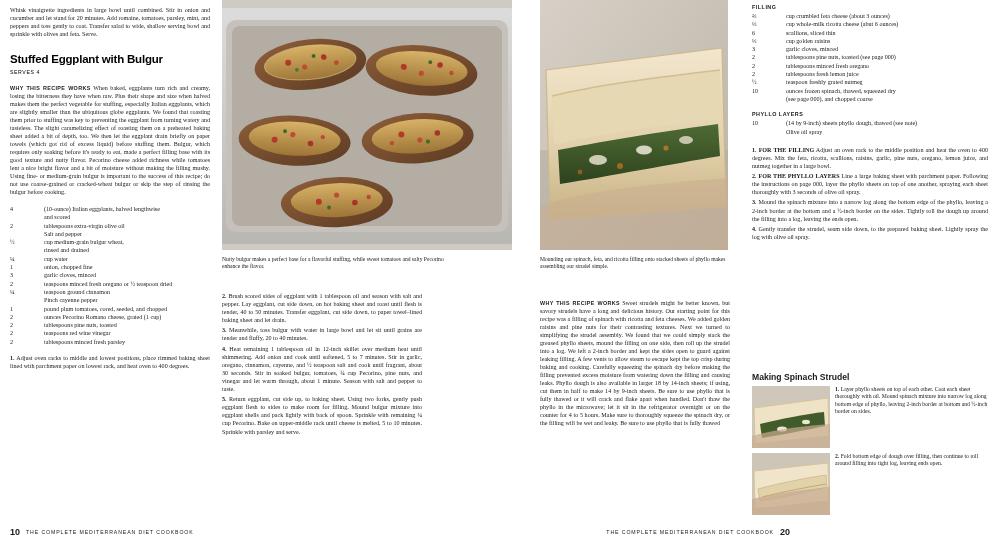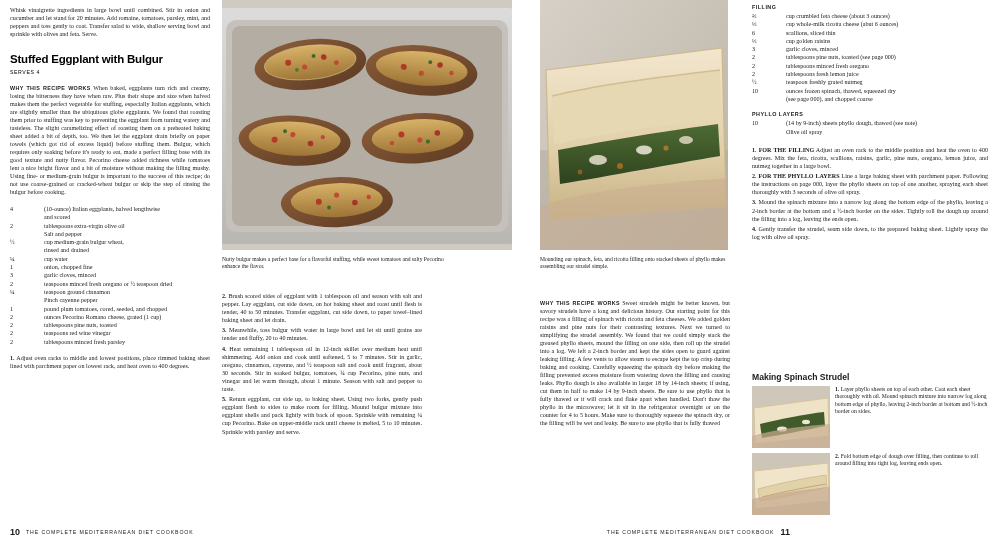--- a/index.html
+++ b/index.html
@@ -400,16 +400,16 @@
         </svg>
       </div>
       <div class="howto-txt"><b>2.</b> Fold bottom edge of dough over filling, then continue to roll around filling into tight log, leaving ends open.</div>
     </div>
   </div>
 
   <div class="footer-left">
     <span class="folio">10</span><span class="book-title">THE COMPLETE MEDITERRANEAN DIET COOKBOOK</span>
   </div>
   <div class="footer-right">
-    <span class="book-title">THE COMPLETE MEDITERRANEAN DIET COOKBOOK</span><span class="folio" style="margin-left:6px;">11</span>
+    <span class="book-title">THE COMPLETE MEDITERRANEAN DIET COOKBOOK</span><span class="folio" style="margin-left:6px;">20</span>
   </div>
 
 </div>
 
 </body></html>

